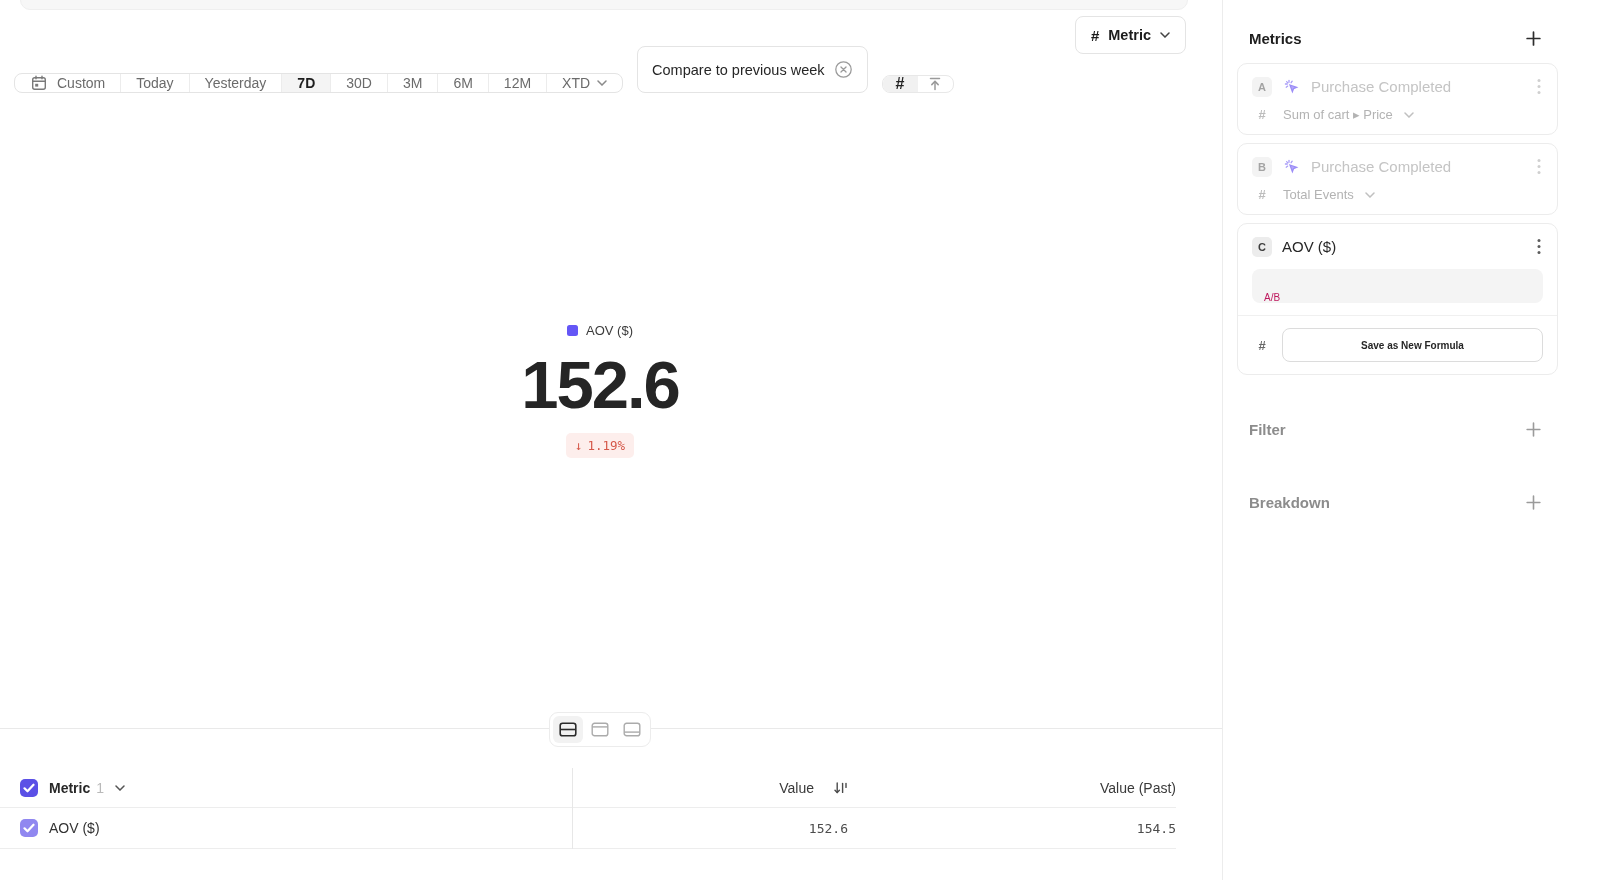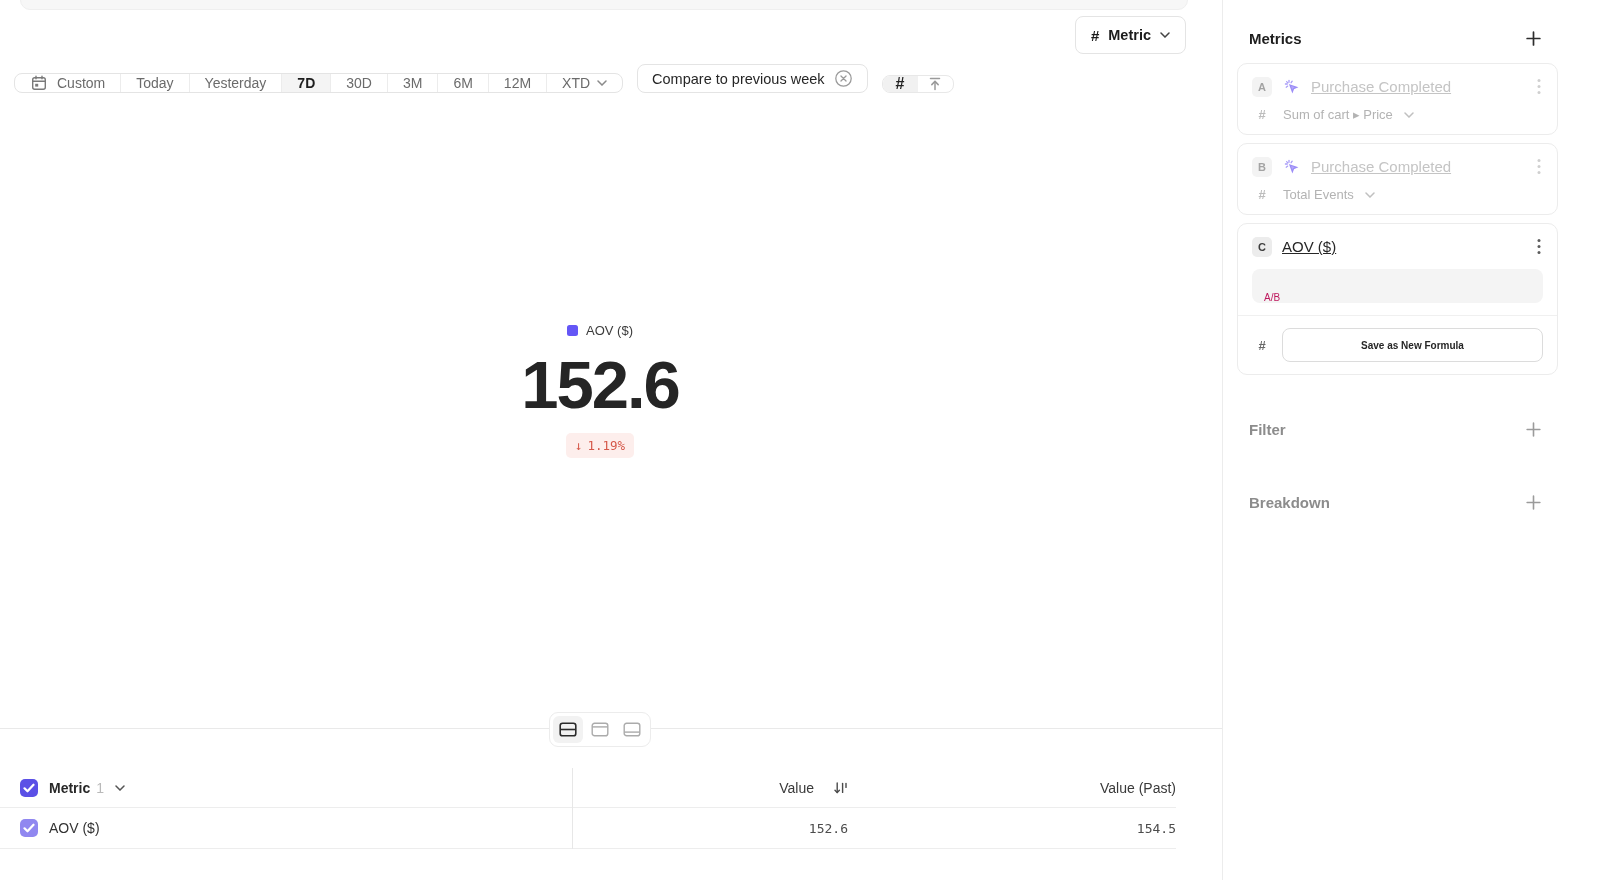--- a/index.html
+++ b/index.html
@@ -30,21 +30,21 @@
     padding:0 15px; font-size:14px; color:#6b6b6b; border-right:1px solid #ececec;
     cursor:pointer; white-space:nowrap;
   }
   .seg:last-child { border-right:none; }
   .seg.selected { background:#f4f4f4; color:#1d1d1d; font-weight:700; }
   .seg .icn { display:flex; margin-right:9px; }
   .seg .chev { margin-left:7px; color:#8a8a8a; display:flex; }
 
   .chip {
     margin-left:14px; display:flex; align-items:center; gap:9px;
-    padding:4px 14px; border:1px solid #e4e4e4; border-radius:8px;
+    padding:13px 14px; border:1px solid #e4e4e4; border-radius:8px;
     font-size:14.5px; color:#262626; background:#fff; cursor:pointer; white-space:nowrap;
   }
 
   .mini-group { margin-left:14px; display:flex; border:1px solid #e8e8e8; border-radius:8px; overflow:hidden; background:#fff; }
   .mini-seg { width:35px; display:flex; align-items:center; justify-content:center; cursor:pointer; color:#9a9a9a; }
   .mini-seg.selected { background:#f1f1f1; color:#222; }
   .hash-glyph { font-size:16px; font-weight:600; line-height:1; }
 
   .metric-btn {
     position:absolute; right:36px; top:16px; height:38px;
@@ -99,21 +99,21 @@
   .plus-btn { display:flex; color:#2d2d2d; cursor:pointer; }
   .plus-btn.gray { color:#9b9b9b; }
 
   .cards { margin:16px 42px 0 14px; display:flex; flex-direction:column; gap:8px; }
   .card { border:1px solid #ececec; border-radius:10px; background:#fff; padding:12px 14px; cursor:pointer; }
   .card-head { display:flex; align-items:center; gap:10px; }
   .badge {
     width:20px; height:20px; border-radius:5px; background:#f3f3f3; color:#a3a3a3;
     font-size:11px; font-weight:700; display:flex; align-items:center; justify-content:center; flex:0 0 20px;
   }
-  .card-title { font-size:15px; color:#c4c4c4;text-decoration:underline; }
+  .card-title { font-size:15px; color:#c4c4c4; }
   .card.active .badge { background:#ececec; color:#3d3d3d; }
   .card.active .card-title { color:#272727; }
   .kebab { margin-left:auto; color:#cfcfcf; display:flex; padding:2px; cursor:pointer; }
   .card.active .kebab { color:#5c5c5c; }
   .card-sub { display:flex; align-items:center; gap:11px; margin-top:10px; font-size:13px; color:#b3b3b3; }
   .sub-hash { width:20px; text-align:center; font-size:13px; font-weight:600; color:#bdbdbd; }
   .sub-chev { display:flex; color:#c0c0c0; }
 
   .formula-input {
     margin-top:12px; height:34px; background:#f4f4f4; border-radius:8px;

